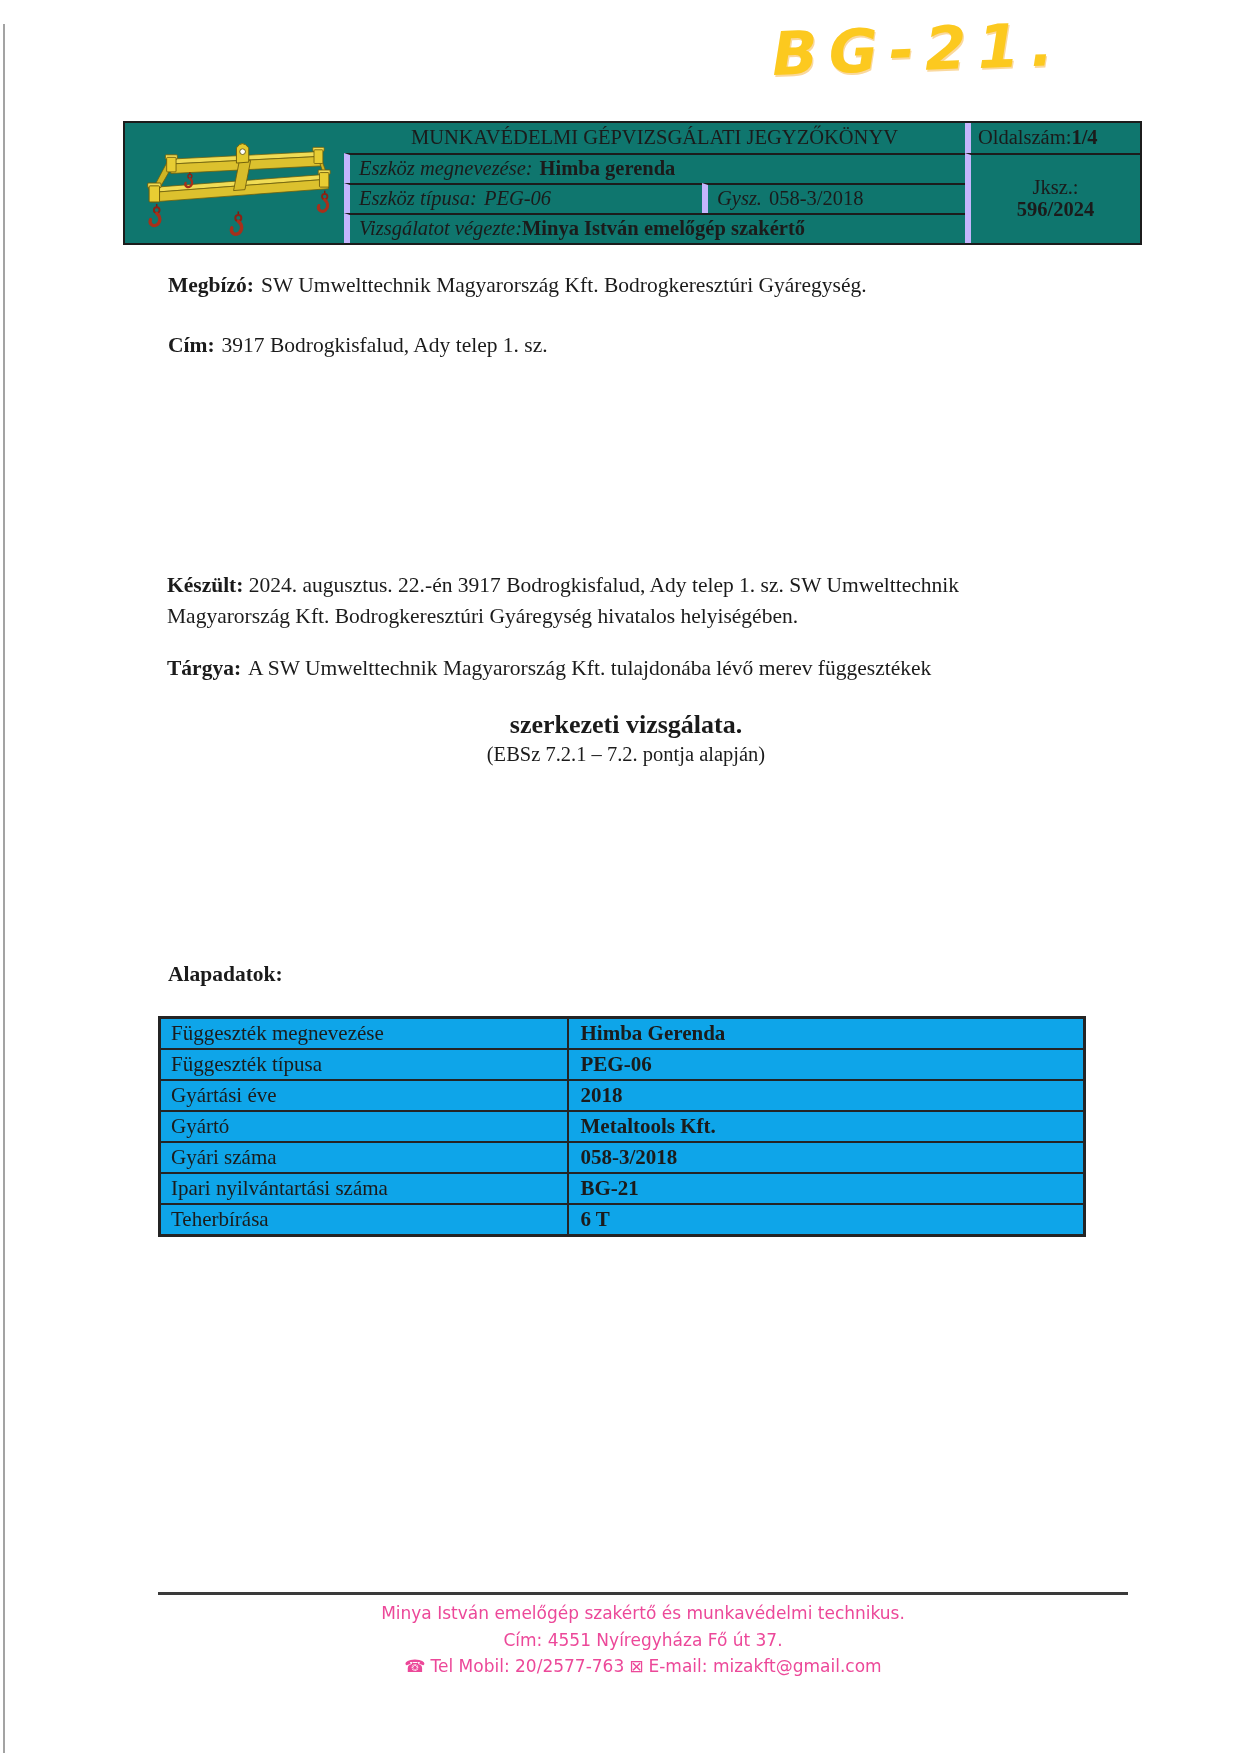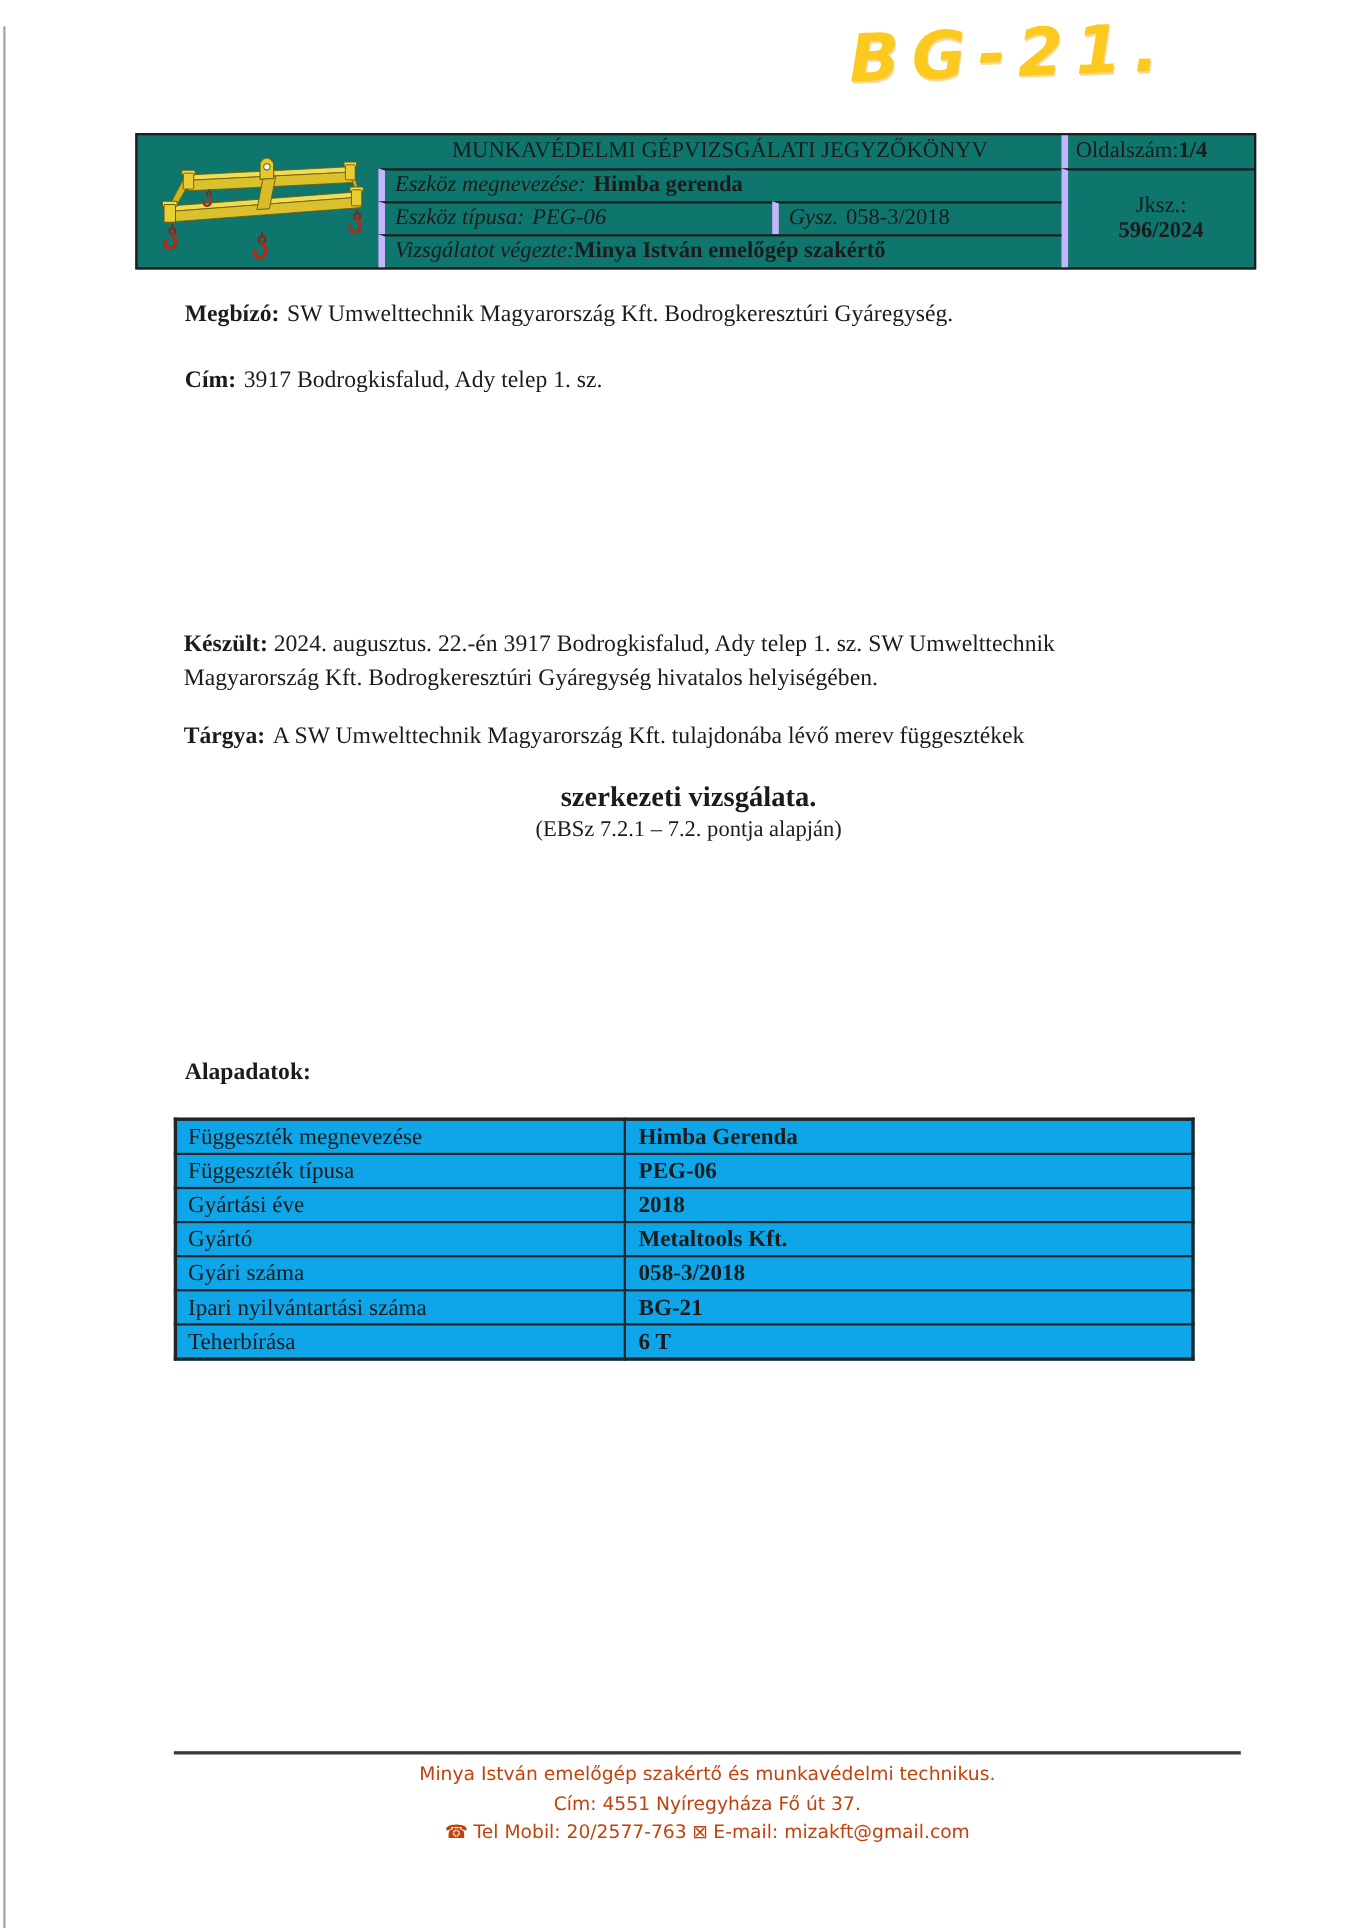--- a/index.html
+++ b/index.html
@@ -51,21 +51,21 @@
   .dt{position:absolute;left:158px;top:1016px;border-collapse:collapse;
       width:928px;table-layout:fixed;background:#0ea5e9;}
   .dt td{border:2px solid #242424;height:29px;padding:0 0 0 10px;
          font-size:21px;line-height:1;vertical-align:middle;white-space:nowrap;overflow:hidden;}
   .dt{border:3px solid #242424;}
   .dt td.val{font-weight:bold;padding-left:12px;}
 
   
   .footer-rule{position:absolute;left:158px;top:1592px;width:970px;height:2.5px;background:#3a3a3a;}
   .footer{position:absolute;left:158px;top:1600px;width:970px;text-align:center;
-    font-family:"DejaVu Sans",sans-serif;font-size:17px;line-height:26.5px;color:#c2410c;}
+    font-family:"DejaVu Sans",sans-serif;font-size:17px;line-height:26.5px;color:#ec4899;}
   .footer .ic{margin:0 5px 0 0;}
   .footer .ic2{margin:0 5px;}
 </style>
 </head>
 <body>
 
 <div class="page">
 
   <div class="scan-edge"></div>
 

